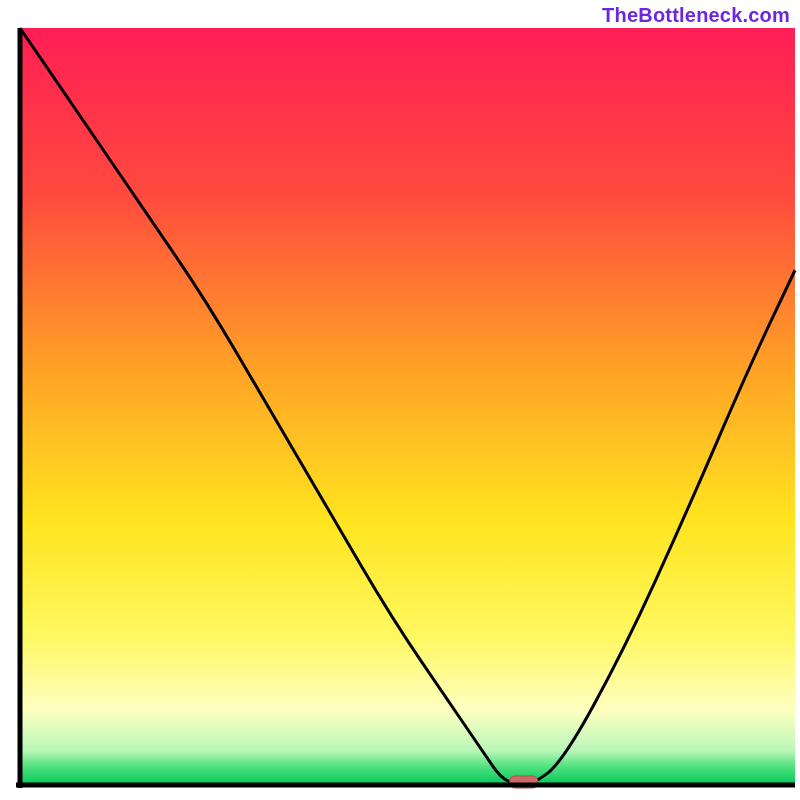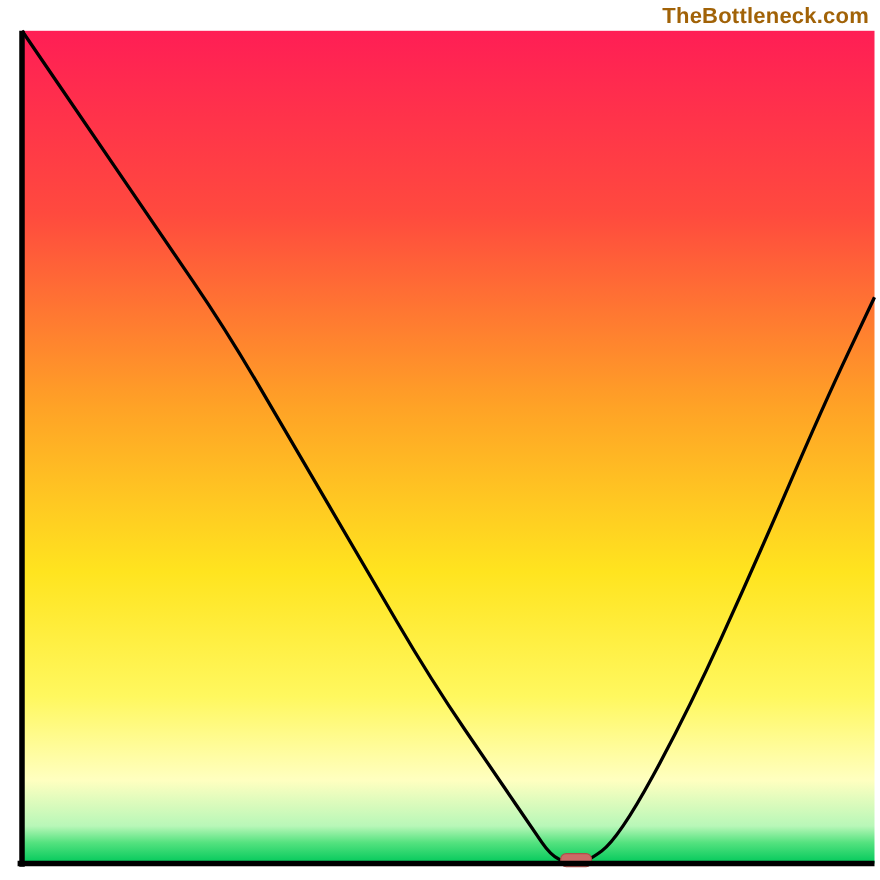--- a/index.html
+++ b/index.html
@@ -13,21 +13,21 @@
     height: 800px;
     position: relative;
     background: #fff;
   }
   .watermark {
     position: absolute;
     top: 4px;
     right: 10px;
     font-size: 20px;
     font-weight: 600;
-    color: #a16207;
+    color: #6d28d9;
     letter-spacing: 0.2px;
   }
   svg {
     display: block;
   }
 </style>
 </head>
 <body>
 <div class="wrap">
 

